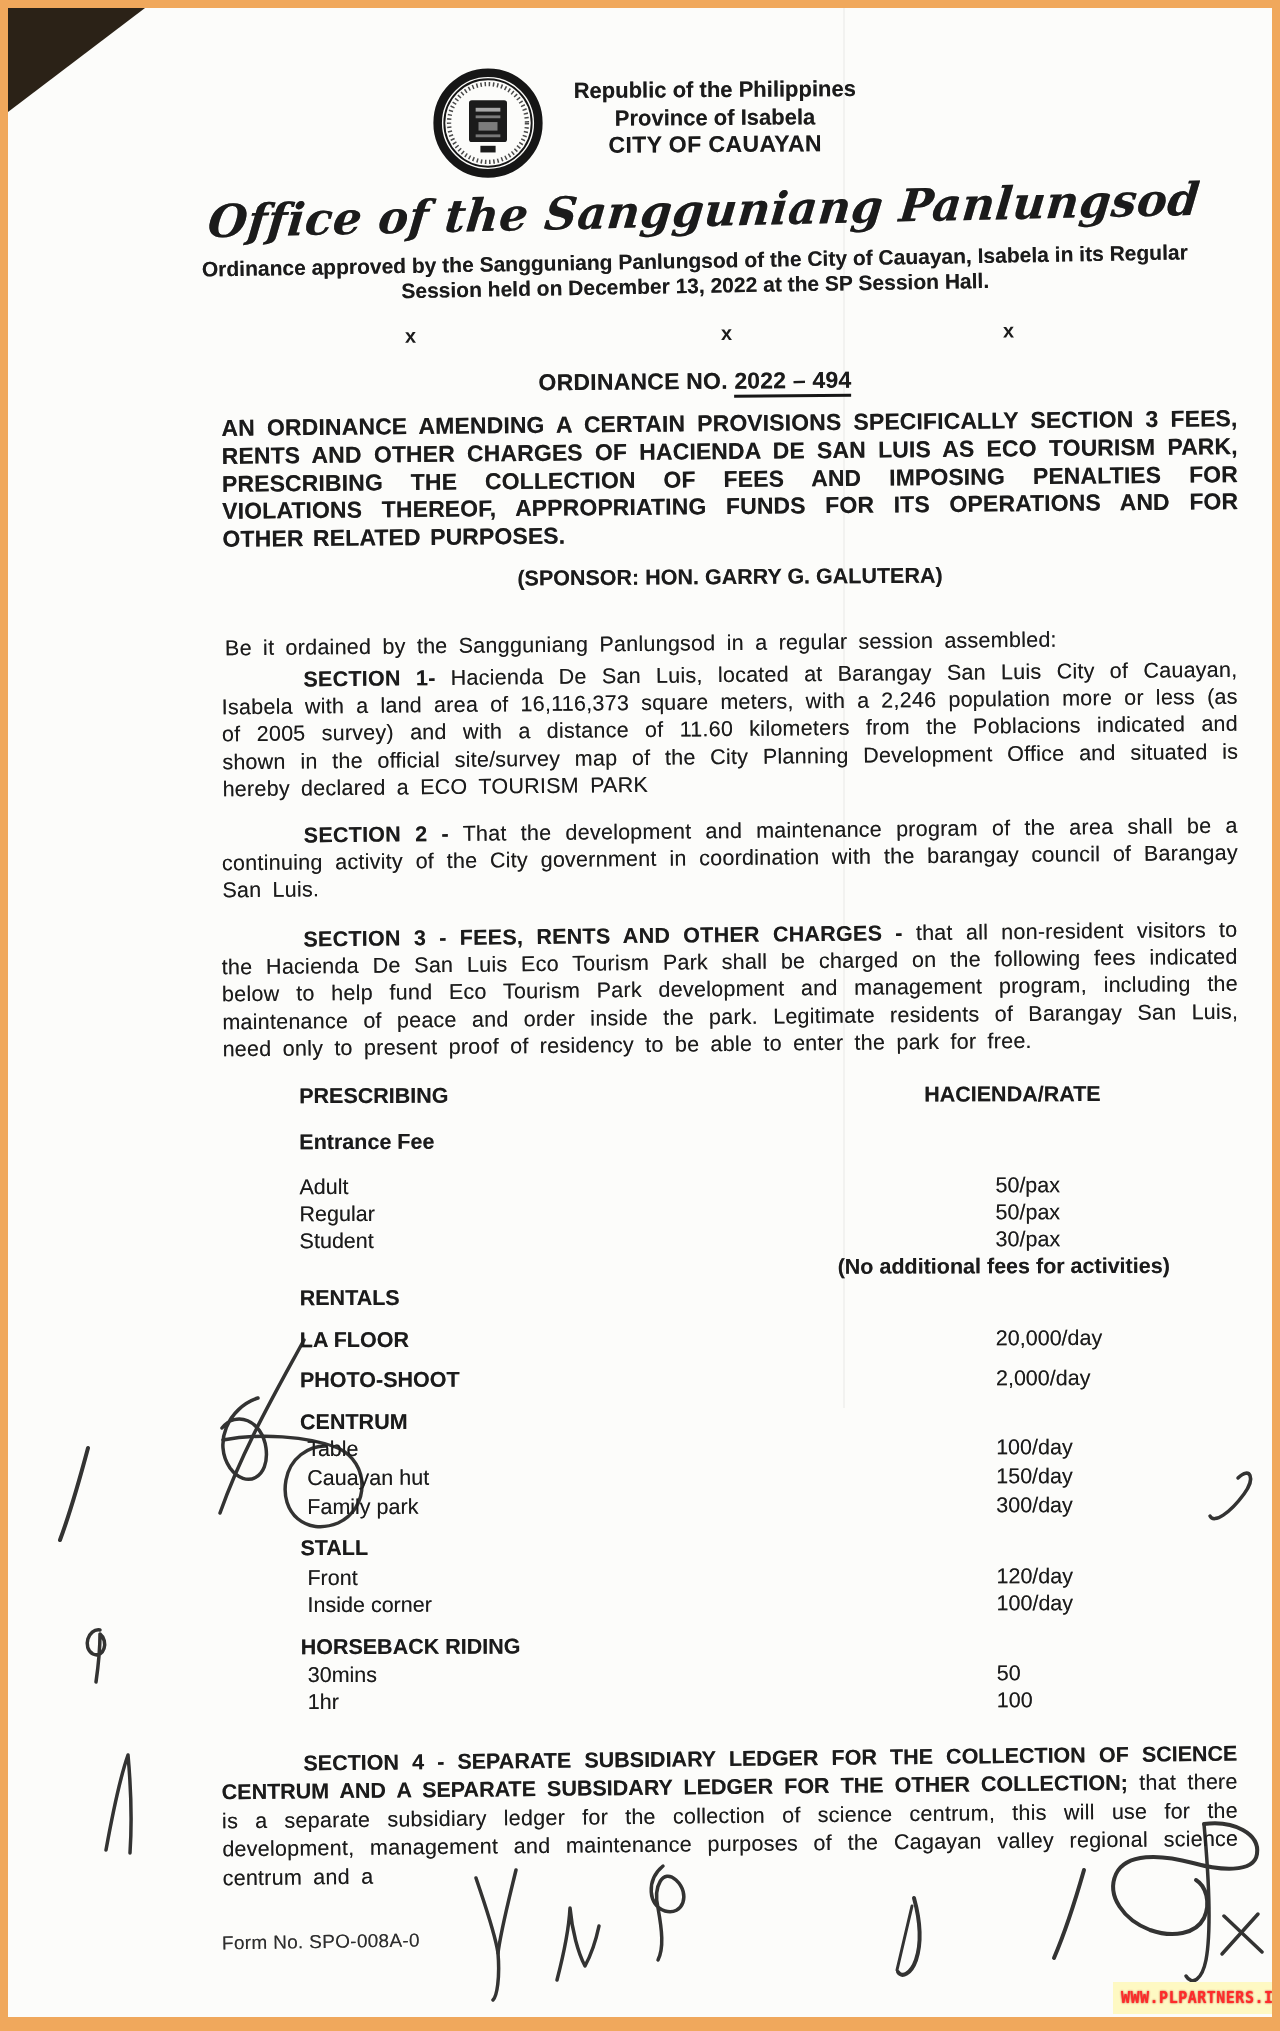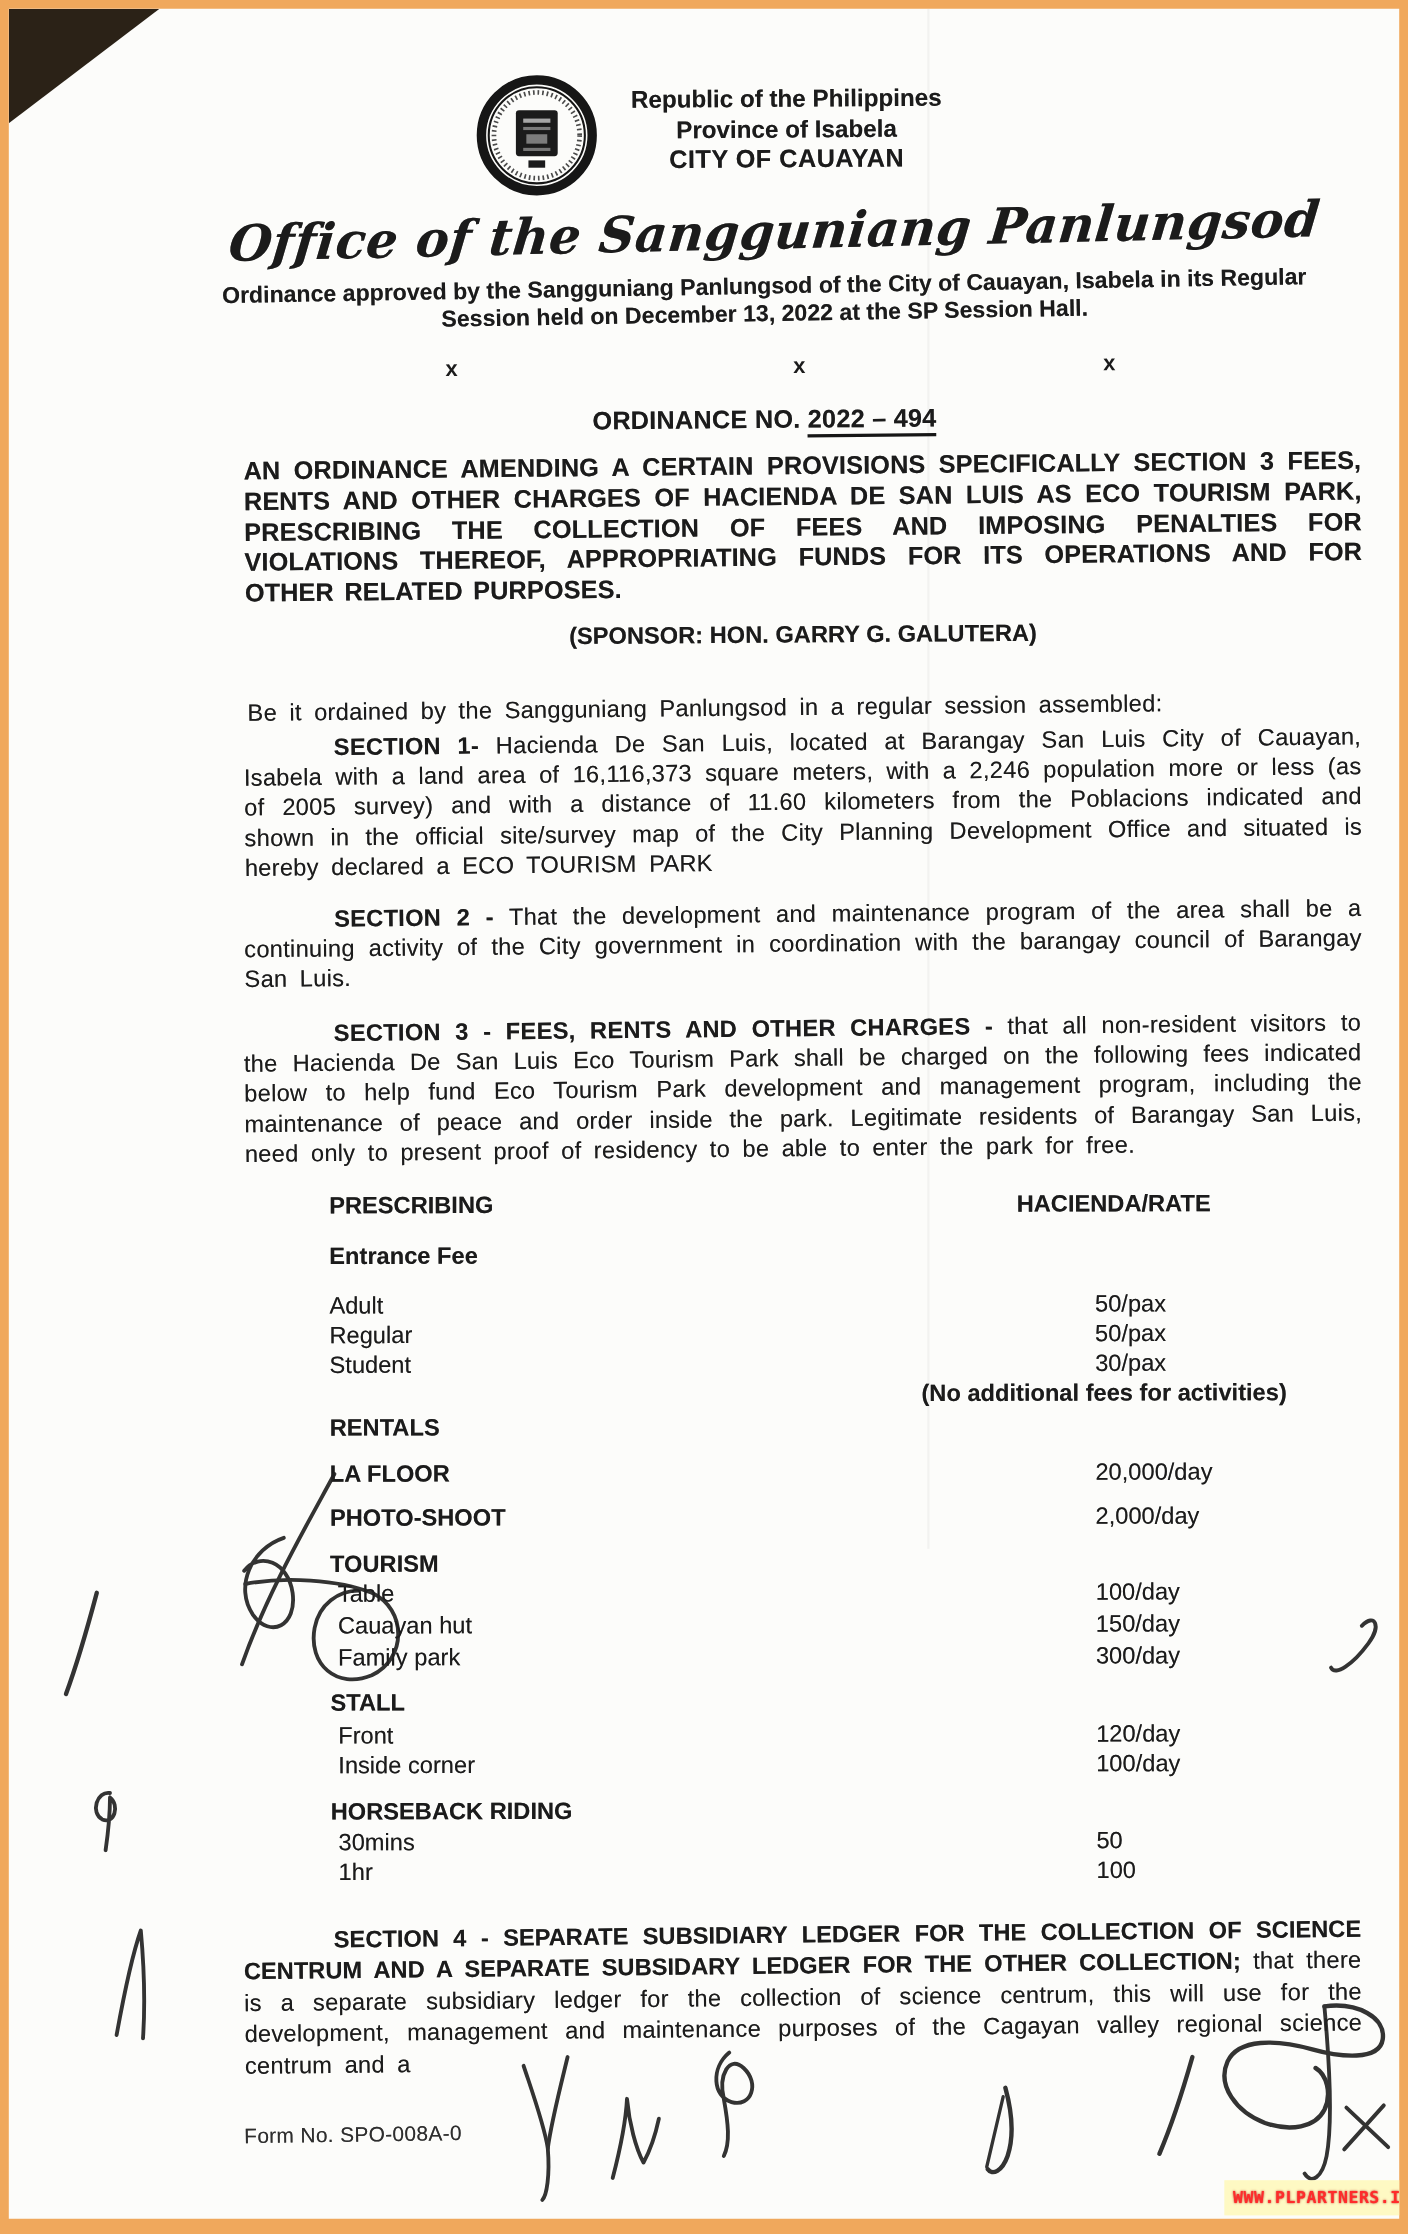--- a/index.html
+++ b/index.html
@@ -205,21 +205,21 @@
     </div>
     <div class="trow" style="margin-top:15px">
       <span class="tl bold">LA FLOOR</span>
       <span class="tv">20,000/day</span>
     </div>
     <div class="trow" style="margin-top:13px">
       <span class="tl bold">PHOTO-SHOOT</span>
       <span class="tv">2,000/day</span>
     </div>
     <div class="trow" style="margin-top:15px">
-      <span class="tl bold">TOURISM</span>
+      <span class="tl bold">CENTRUM</span>
       <span class="tv"></span>
     </div>
     <div class="trow">
       <span class="tl sub">Table</span>
       <span class="tv">100/day</span>
     </div>
     <div class="trow" style="margin-top:2px">
       <span class="tl sub">Cauayan hut</span>
       <span class="tv">150/day</span>
     </div>

